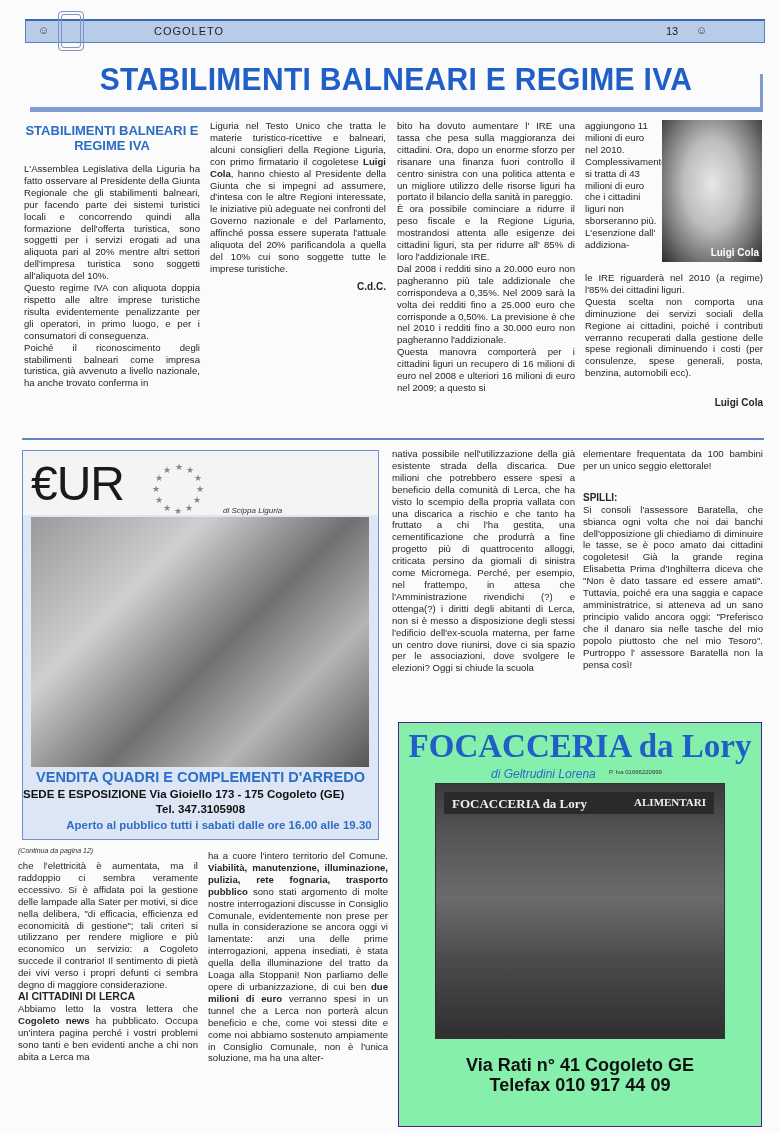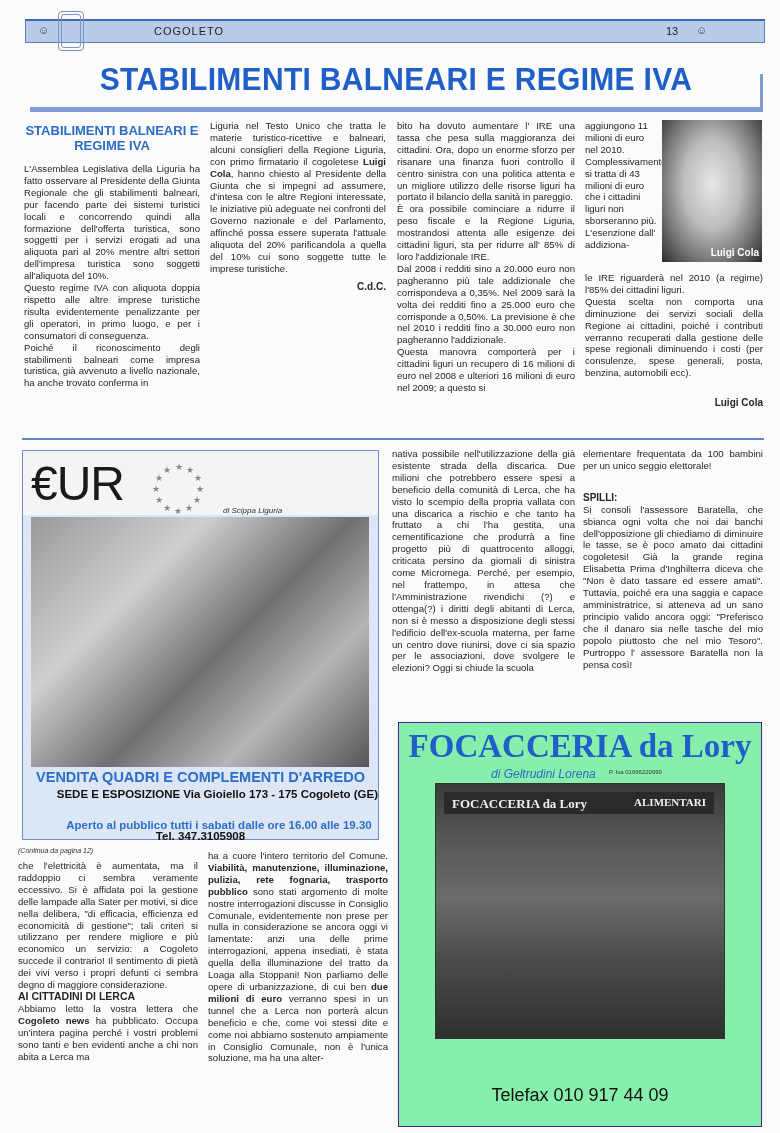--- a/index.html
+++ b/index.html
@@ -21,31 +21,31 @@
   .sig { text-align: right; font-weight: bold; font-size: 10px; }
   .rule { height: 2px; background: #5f86c9; }
   .ad1 { left: 22px; top: 450px; width: 357px; height: 390px; border: 1px solid #6b8fd0; background: #dde6f4; }
   .ad1 .top { left: 0; top: 0; width: 355px; height: 64px; background: #f4f4f4; }
   .euro { left: 8px; top: 5px; font-size: 48px; color: #1a1a1a; font-family: "Liberation Sans", sans-serif; letter-spacing: -1px; }
   .arte { left: 188px; top: 0px; font-size: 56px; font-weight: bold; font-style: italic; color: #111; font-family: "Liberation Serif", serif; letter-spacing: -1px; }
   .scippa { left: 200px; top: 55px; font-size: 8px; font-style: italic; color: #333; }
   .stars { left: 128px; top: 10px; width: 54px; height: 54px; }
   .photo1 { left: 8px; top: 66px; width: 338px; height: 250px; background: linear-gradient(135deg,#9a9a9a 0%,#cfcfcf 30%,#707070 55%,#b5b5b5 75%,#555 100%); }
   .ad1 .l1 { left: 0; top: 318px; width: 355px; text-align: center; font-size: 14.5px; font-weight: bold; color: #2c6ec8; }
-  .ad1 .l2 { left: 0; top: 337px; width: 355px; text-align: right; font-size: 11.5px; font-weight: bold; color: #111; }
-  .ad1 .l3 { left: 0; top: 352px; width: 355px; text-align: center; font-size: 11.5px; font-weight: bold; color: #111; margin-top: 27px; }
+  .ad1 .l2 { left: 0; top: 337px; width: 355px; text-align: left; font-size: 11.5px; font-weight: bold; color: #111; }
+  .ad1 .l3 { left: 0; top: 352px; width: 355px; text-align: center; font-size: 11.5px; font-weight: bold; color: #111; }
   .ad1 .l4 { left: 0; top: 368px; width: 392px; text-align: center; font-size: 11.5px; font-weight: bold; color: #2c6ec8; }
   .ad2 { left: 398px; top: 722px; width: 364px; height: 405px; border: 1px solid #4c1d95; background: #86efac; }
   .ad2 .name { left: 0; top: 5px; width: 362px; text-align: center; font-size: 33px; font-weight: bold; color: #1f5fc7; font-family: "Liberation Serif", serif; }
   .ad2 .owner { left: 92px; top: 44px; font-size: 12px; font-style: italic; color: #2b6cc4; }
   .ad2 .piva { left: 210px; top: 46px; font-size: 6px; color: #333; }
   .photo2 { left: 36px; top: 60px; width: 290px; height: 256px; background: linear-gradient(180deg,#3a3a3a 0%,#555 20%,#6b6b6b 45%,#4a4a4a 70%,#2f2f2f 100%); border: 1px solid #333; }
   .photo2 .sign { left: 8px; top: 8px; width: 270px; height: 22px; background: #2a2a2a; color: #eee; font-family: "Liberation Serif", serif; font-weight: bold; font-size: 13px; padding: 4px 8px; }
   .ad2 .addr { left: 0; top: 332px; width: 362px; text-align: center; font-size: 18px; font-weight: bold; color: #111; }
-  .ad2 .tel { left: 0; top: 352px; width: 362px; text-align: center; font-size: 18px; font-weight: normal; color: #111; margin-top: 10px; }
+  .ad2 .tel { left: 0; top: 352px; width: 362px; text-align: center; font-size: 18px; font-weight: bold; color: #111; }
   .face { left: 662px; top: 120px; width: 100px; height: 142px; background: radial-gradient(ellipse at 50% 45%,#e7e7e7 0%,#bdbdbd 40%,#777 70%,#2b2b2b 100%); }
   .face .cap { left: 0; bottom: 4px; width: 100px; text-align: right; padding-right: 3px; font-size: 10px; font-weight: bold; color: #fff; }
   b { font-weight: bold; }
 </style>
 </head>
 <body>
 
 <div class="abs hdr">
   <span class="abs sm1">☺</span>
   <span class="abs town">COGOLETO</span>
@@ -143,14 +143,15 @@
 <div class="abs ad2">
   <div class="abs name">FOCACCERIA da Lory</div>
   <div class="abs owner">di Geltrudini Lorena</div>
   <div class="abs piva">P. Iva 01666220999</div>
   <div class="abs photo2">
     <div class="abs sign">
       <span>FOCACCERIA da Lory</span>
       <span style="float:right;font-size:11px;">ALIMENTARI</span>
     </div>
   </div>
+  <div class="abs addr">Via Rati n° 41  Cogoleto GE</div>
   <div class="abs tel">Telefax 010 917 44 09</div>
 </div>
 
 </body></html>

